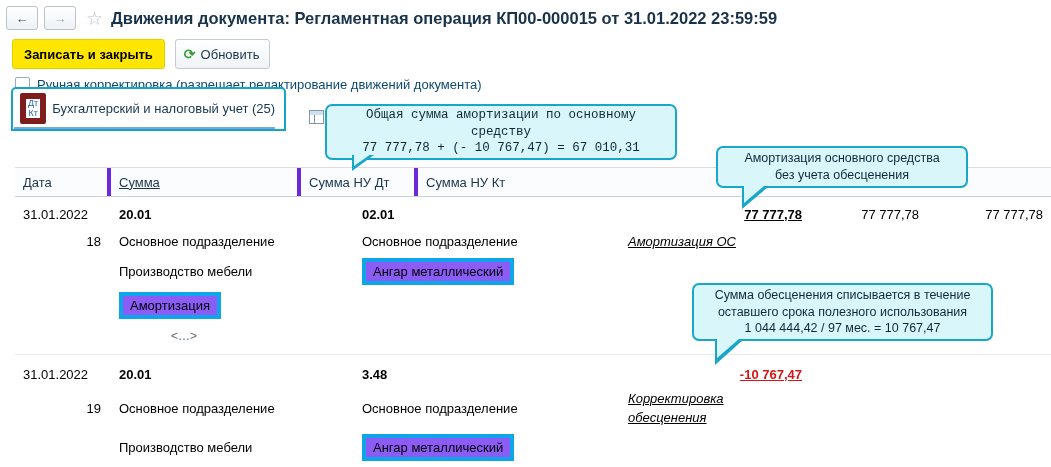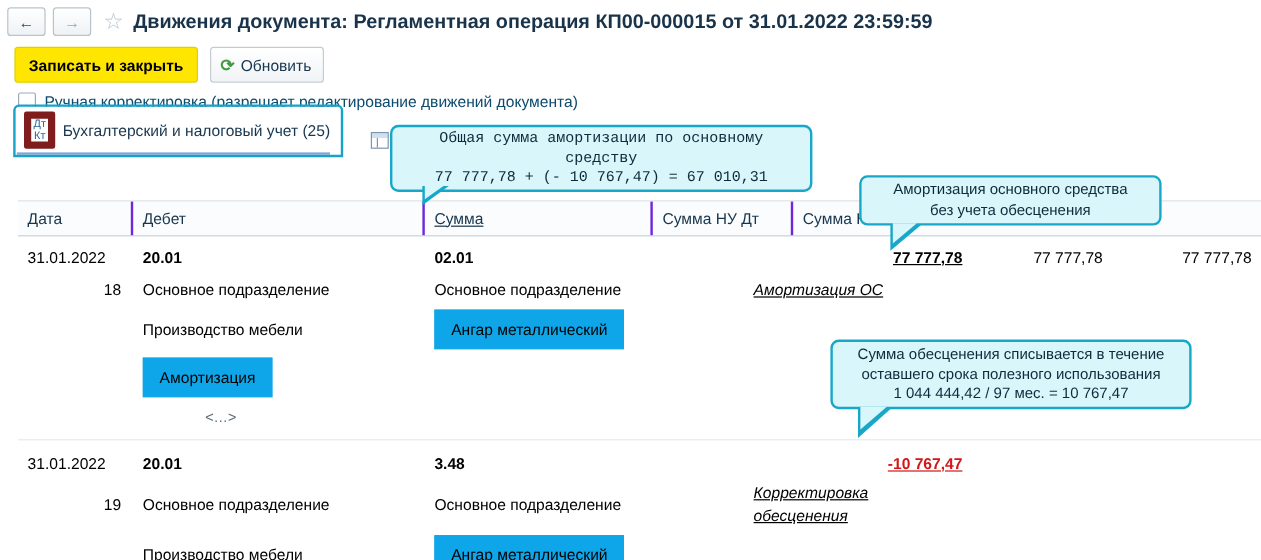--- a/index.html
+++ b/index.html
@@ -150,21 +150,21 @@
     height:28px;
     align-items:center;
     background:#fbfcfd;
     border-bottom:1px solid #c9d2d9;
     color:#17364f;
     font-size:13px;
   }
   .thead div{
     padding:0 8px;
     box-sizing:border-box;
-    border-right:2px solid #6d28d9;
+    border-right:4px solid #6d28d9;
     height:28px;
     display:flex;align-items:center;
   }
   .c-date{width:96px;}
   .c-debit{width:243px;}
   .c-credit{width:266px;}
   .c-sum{width:190px;text-decoration:underline;}
   .c-nudt{width:117px;}
   .c-nukt{width:124px;border-right:none !important;}
 
@@ -179,24 +179,24 @@
     display:flex;
     align-items:center;
   }
   .bold{font-weight:bold;}
   .ital{font-style:italic;}
   .num{justify-content:flex-end;font-weight:bold;}
   .num-plain{justify-content:flex-end;}
   .neg{color:#d41616;font-weight:bold;}
   .subnum{width:48px;justify-content:flex-end;padding-right:8px;}
   .boxed{
-    border:7px solid #0ea5e9;
+    border:4px solid #0ea5e9;
     padding:2px 7px;
     display:inline-block;
-    background:#0ea5e9;
+    background:#8b5cf6;
   }
   .dots{color:#5a6b78;padding-left:60px;font-size:12px;}
 
   
   .callout{
     position:absolute;
     background:#d9f6fb;
     border:2px solid #19a7c9;
     border-radius:7px;
     color:#0d2b3a;
@@ -245,21 +245,20 @@
     <span class="grid-ico"></span>
     <span>Ра</span>
   </div>
 <div class="tab-underline" style="width: 261px;"></div>
   </div>
 
 <div class="table">
 
   <div class="thead">
     <div class="c-date">Дата</div>
-    <div class="c-debit">Дебет</div>
     <div class="c-sum">Сумма</div>
     <div class="c-nudt">Сумма НУ Дт</div>
     <div class="c-nukt">Сумма НУ Кт</div>
   </div>
 
   <div style="padding-top:6px;">
     <div class="row">
       <div class="cell c-date">31.01.2022</div>
       <div class="cell c-debit bold">20.01</div>
       <div class="cell c-credit bold">02.01</div>

